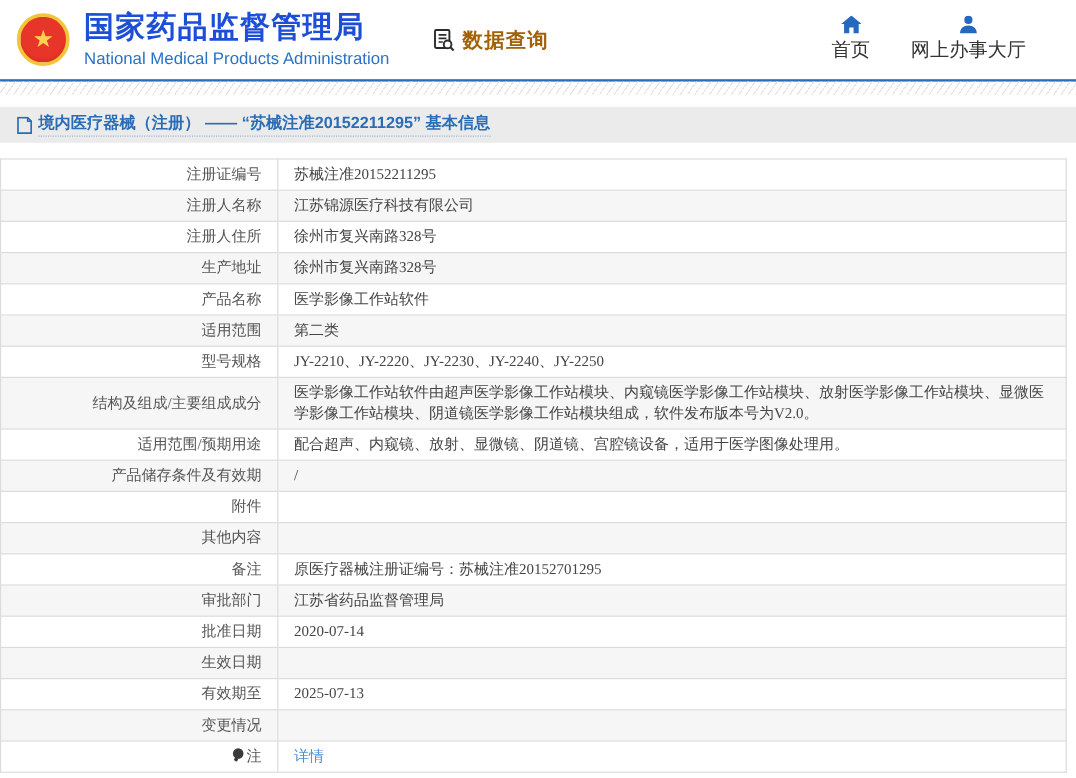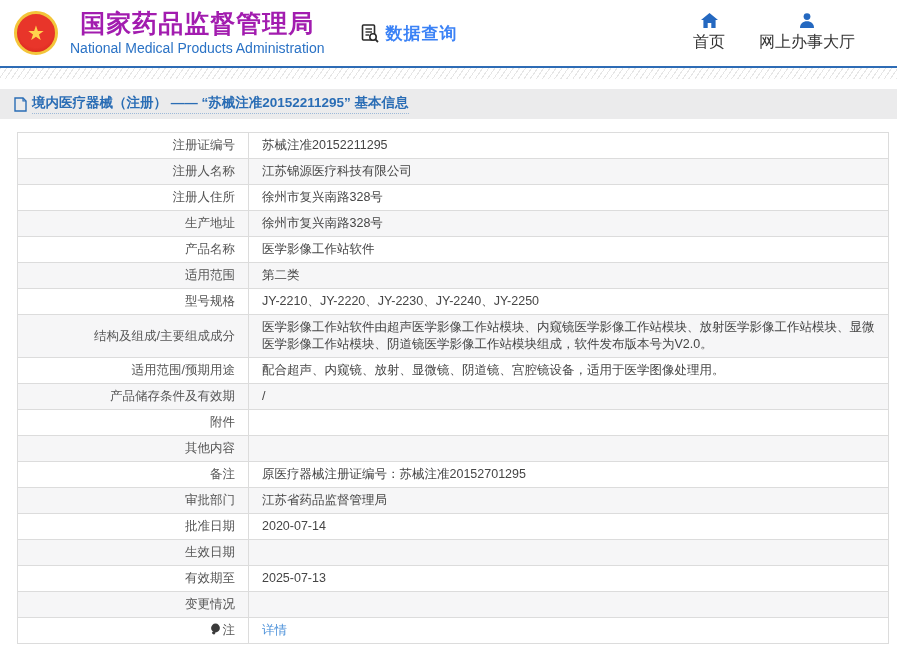--- a/index.html
+++ b/index.html
@@ -6,43 +6,43 @@
   html,body { width:897px; height:648px; background:#ffffff;
     font-family:"Liberation Sans","DejaVu Sans",sans-serif; overflow:hidden; }
 
   
   .site-header { height:66px; display:flex; align-items:center; padding:0 14px; background:#fff; }
   .emblem { width:44px; height:44px; border-radius:50%;
     background:radial-gradient(circle at 50% 42%, #e8352a 0 60%, #cf1f14 100%);
     border:3px solid #f3c53a; display:flex; align-items:center; justify-content:center;
     color:#ffd34d; font-size:20px; line-height:1; flex:0 0 auto; }
   .org { margin-left:12px; }
-  .org-zh { color:#a21caf; font-size:25px; font-weight:bold; letter-spacing:1px; line-height:1.1;text-align:center; }
+  .org-zh { color:#1d4ed8; font-size:25px; font-weight:bold; letter-spacing:1px; line-height:1.1; }
   .org-en { color:#2a72c5; font-size:14px; margin-top:2px; }
   .section { display:flex; align-items:center; margin-left:36px; cursor:pointer; }
   .section svg { margin-right:5px; }
-  .section-label { color:#3b82f6; font-size:17px; font-weight:600; letter-spacing:1px; }
+  .section-label { color:#a16207; font-size:17px; font-weight:600; letter-spacing:1px; }
   .header-nav { margin-left:auto; display:flex; gap:34px; padding-right:28px; }
   .nav-item { display:flex; flex-direction:column; align-items:center; gap:4px;
     text-decoration:none; cursor:pointer; }
   .nav-item span { color:#333; font-size:16px; }
 
   .blue-line { height:2px; background:#2e6cb5; }
   .hatch { height:11px;
     background:repeating-linear-gradient(125deg,#e6e6e6 0 1px,transparent 1px 5px); }
 
   
   .title-bar { margin-top:10px; height:30px; background:#ebebec; display:flex;
     align-items:center; padding:0 14px; }
   .title-bar svg { margin-right:5px; flex:0 0 auto; }
   .page-title { color:#2a6db5; font-size:13.5px; font-weight:600;
     border-bottom:1px dotted #9db9d8; padding-bottom:1px; }
 
   
-  .tbl-wrap { margin:13px 8px 0 17px; }
+  .tbl-wrap { margin:13px 8px 0 0;font-family:Liberation Serif, serif; }
   table.info { width:100%; border-collapse:collapse; border:1px solid #cfcfcf; }
   table.info tr:nth-child(even) { background:#f6f6f7; }
   table.info tr:nth-child(odd) { background:#ffffff; }
   table.info th, table.info td { border:1px solid #dcdcdc; font-weight:normal;
     font-size:12.5px; line-height:17px; padding:4px 13px; vertical-align:middle; }
   table.info th { width:231px; text-align:right; color:#555; white-space:nowrap; }
   table.info td { text-align:left; color:#454545; }
   td a.detail-link { color:#4a90d9; text-decoration:none; cursor:pointer; }
   .note-icon { display:inline-block; vertical-align:-1px; margin-right:2px; }
 </style>

